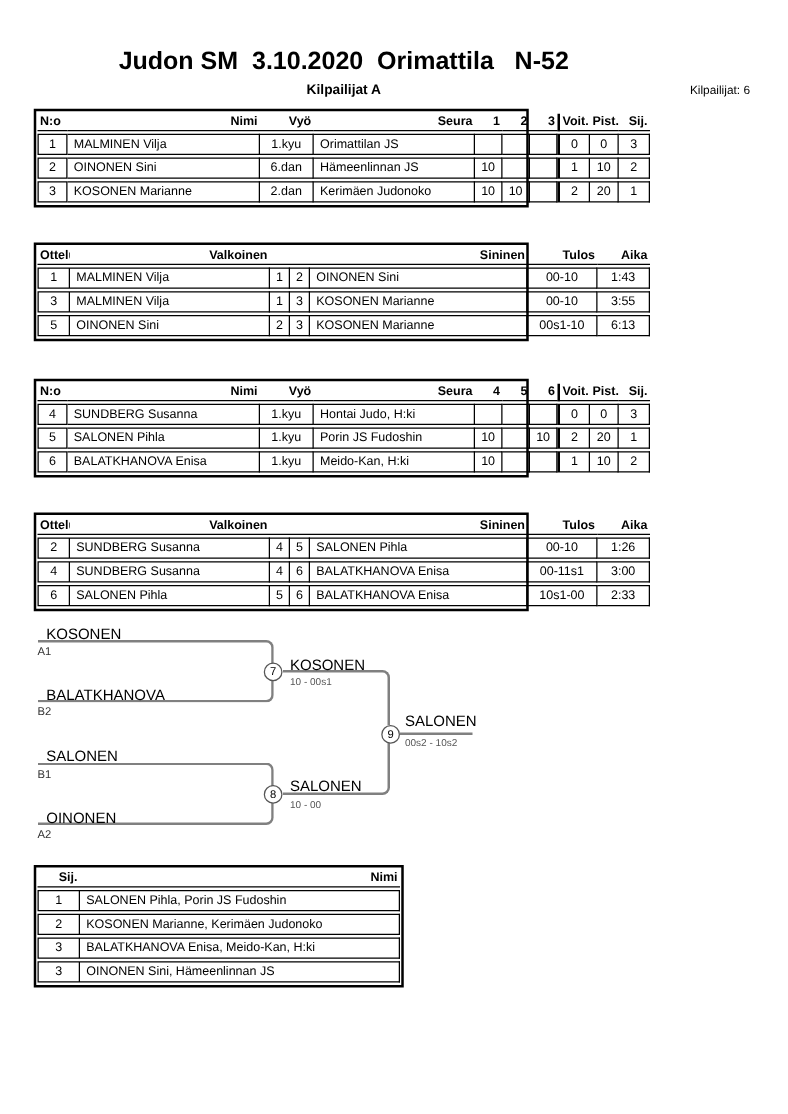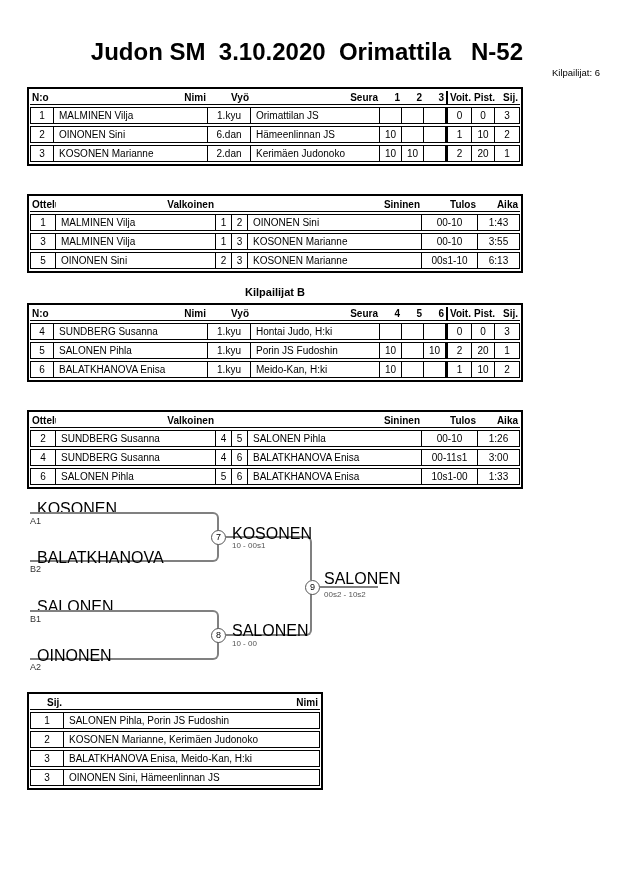--- a/index.html
+++ b/index.html
@@ -1,34 +1,34 @@
 <!DOCTYPE html>
 <html><head>
 <meta charset="utf-8">
 <style>
   html,body { margin:0; padding:0; background:#ffffff; }
   .page {
     position:relative; width:630px; height:891px; background:#fff;
     font-family:"Liberation Sans", sans-serif; color:#000; overflow:hidden;
   }
   .title {
-    position:absolute; left:27px; top:38px; width:496px; text-align:right;
-    font-size:24px; font-weight:bold; white-space:pre;
+    position:absolute; left:27px; top:38px; width:496px; text-align:center;
+    font-size:20px; font-weight:bold; white-space:pre;
   }
   .sec {
     position:absolute; left:27px; width:496px; text-align:center;
     font-weight:bold; font-size:11px;
   }
   .sec-narrow { width:296px; }
   .competitors {
     position:absolute; right:30px; top:67px; font-size:9.5px;
   }
   
   .tbl {
-    position:absolute; left:27px; width:496px; box-sizing:border-box;
+    position:absolute; left:27px; width:396px; box-sizing:border-box;
     border:2px solid #000; background:#fff; padding:0 1px;
   }
   .tbl-narrow { width:296px; }
   .tbl table {
     width:100%; border-collapse:separate; border-spacing:0 2px;
     table-layout:fixed; font-size:10px;
   }
   .tbl th {
     font-weight:bold; border:none; border-bottom:1px solid #000;
     padding:0 2px; height:13px; font-size:10px; text-align:right;
@@ -36,21 +36,21 @@
   }
   .tbl td {
     border:1px solid #000; border-left:none; padding:0 3px; height:15px;
     text-align:center; overflow:hidden; white-space:nowrap;
   }
   .tbl td:first-child { border-left:1px solid #000; }
   .tbl .al { text-align:left; }
   .tbl td.al { padding-left:5px; }
   .tbl th.tk, .tbl td.tk { border-left:2px solid #000; }
   
-  .bk-name  { position:absolute; font-size:16px; white-space:nowrap; }
+  .bk-name  { position:absolute; font-size:12px; white-space:nowrap; }
   .bk-seed  { position:absolute; font-size:9px; color:#333; white-space:nowrap; }
   .bk-score { position:absolute; font-size:8px; color:#555; white-space:nowrap; }
   .bk-pair  {
     position:absolute; box-sizing:border-box;
     border:2px solid #808080; border-left:none; border-radius:0 6px 6px 0;
   }
   .bk-elbow-top {
     position:absolute; box-sizing:border-box;
     border-top:2px solid #808080; border-right:2px solid #808080;
     border-radius:0 6px 0 0;
@@ -66,20 +66,21 @@
     text-align:center; z-index:2;
   }
   .bk-line { position:absolute; height:2px; background:#808080; }
 </style>
 </head>
 <body>
 
 <div class="page">
 
   <div class="title">Judon SM  3.10.2020  Orimattila   N-52</div>
+  <div class="sec" style="top:66px">Kilpailijat A</div>
   <div class="competitors">Kilpailijat: 6</div>
 
   <div class="tbl" style="top:87px">
     <table>
       <colgroup>
           <col style="width:24px">
           <col style="width:154px">
           <col style="width:43px">
           <col style="width:129px">
           <col style="width:22px">
@@ -192,21 +193,20 @@
           <td>2</td>
           <td>3</td>
           <td class="al">KOSONEN Marianne</td>
           <td>00s1-10</td>
           <td>6:13</td>
         </tr>
       </tbody>
     </table>
   </div>
 
-  <div class="sec" style="top:286px">Kilpailijat B</div>
 
   <div class="tbl" style="top:303px">
     <table>
       <colgroup>
           <col style="width:24px">
           <col style="width:154px">
           <col style="width:43px">
           <col style="width:129px">
           <col style="width:22px">
           <col style="width:22px">
@@ -312,21 +312,21 @@
           <td>00-11s1</td>
           <td>3:00</td>
         </tr>
         <tr>
           <td>6</td>
           <td class="al">SALONEN Pihla</td>
           <td>5</td>
           <td>6</td>
           <td class="al">BALATKHANOVA Enisa</td>
           <td>10s1-00</td>
-          <td>1:33</td>
+          <td>2:33</td>
         </tr>
       </tbody>
     </table>
   </div>
 
   <div>
     <div class="bk-name" style="left:37px; top:500px">KOSONEN</div>
     <div class="bk-pair" style="left:30px; top:512px; width:189px; height:50px"></div>
     <div class="bk-seed" style="left:30px; top:516px">A1</div>
     <div class="bk-name" style="left:37px; top:549px">BALATKHANOVA</div>

